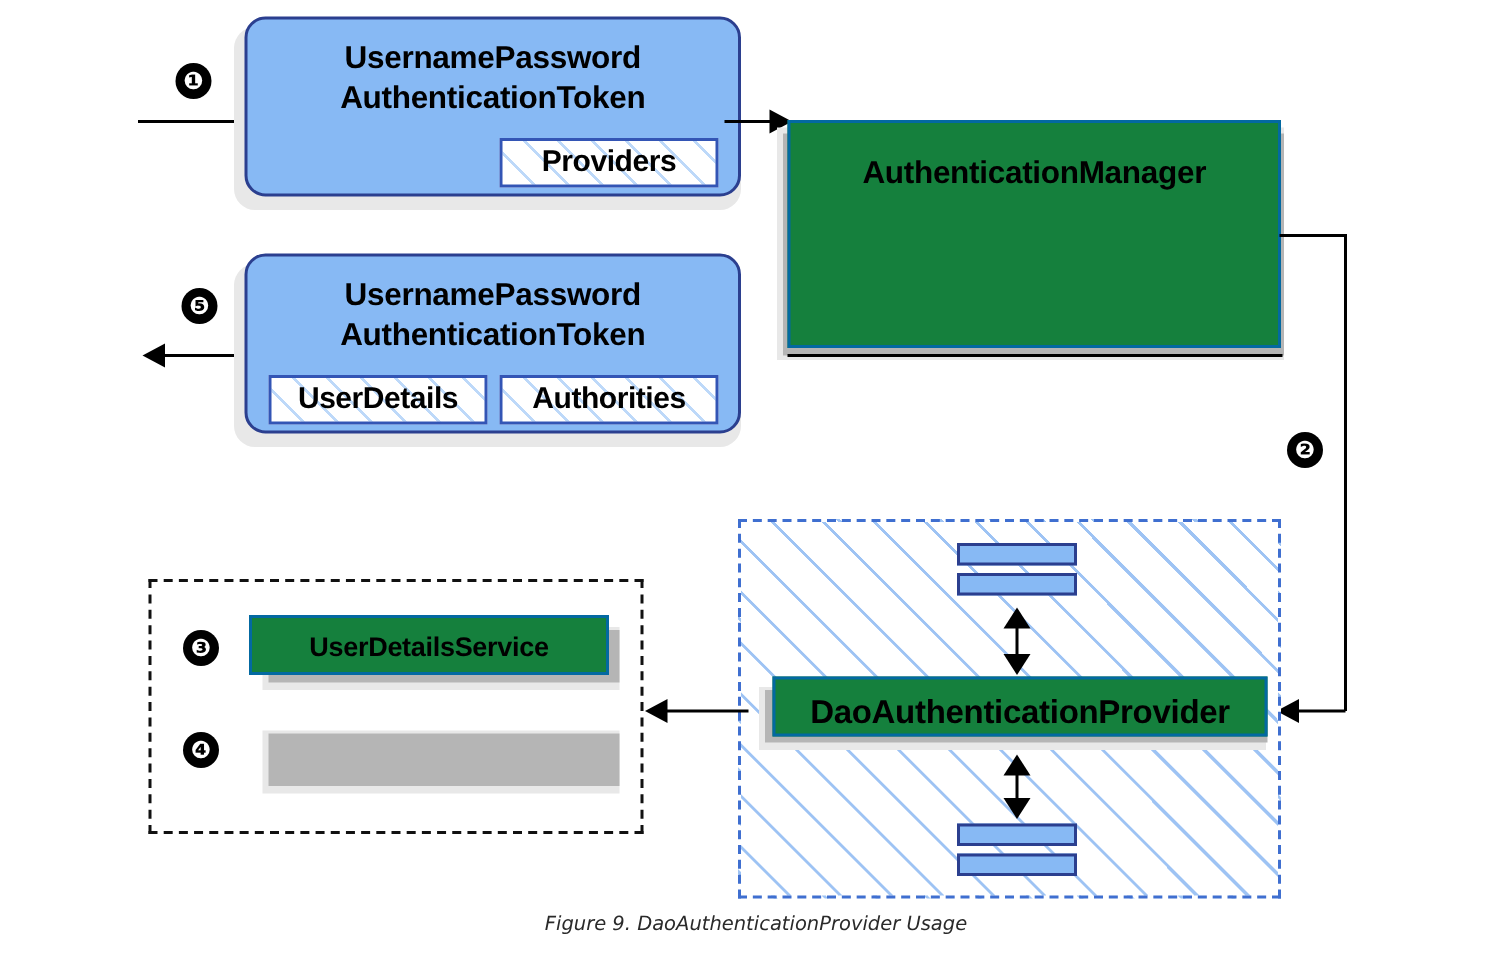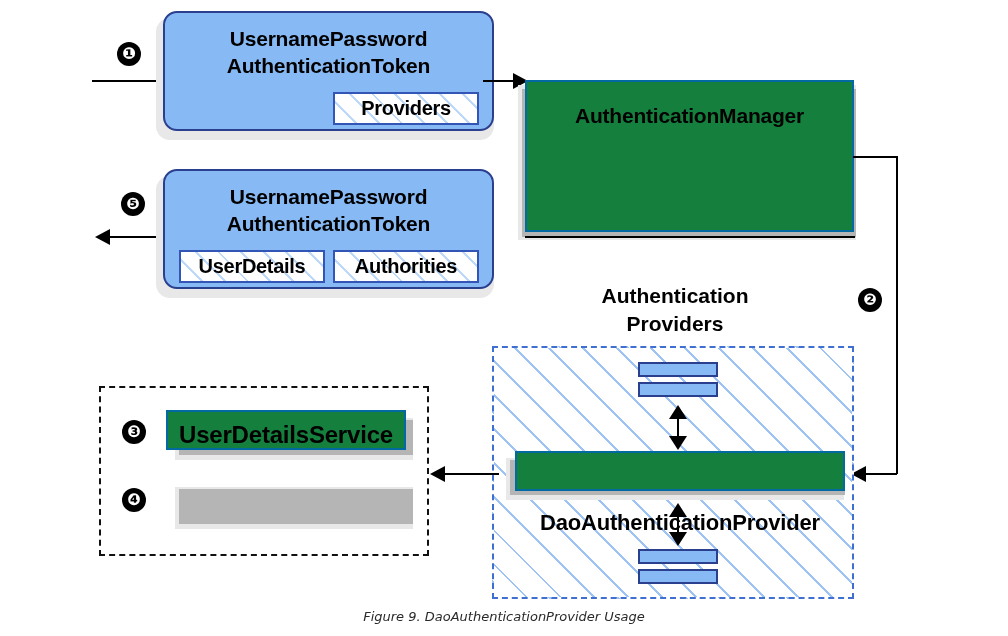--- a/index.html
+++ b/index.html
@@ -234,57 +234,53 @@
     <div class="token-slot" style="left:168px; top:79px; width:146px; height:33px;">Authorities</div>
   </div>
 
   <div class="hline" style="left:853px; top:156px; width:44px;"></div>
   <div class="vline" style="left:896px; top:156px; height:318px;"></div>
   <div class="hline" style="left:864px; top:473px; width:33px;"></div>
   <div class="arrow-left" style="left:851px; top:466px;"></div>
 
   <div class="bullet" style="left:858px; top:288px;">❷</div>
 
-  <div class="group-label" style="left:510px; top:282px; width:330px;">
-    <span>Authentication</span><br>
-    <span>Providers</span>
-  </div>
 
   <div class="dashed-blue" style="left:492px; top:346px; width:362px; height:253px;"></div>
 
   <div class="bar" style="left:638px; top:362px; width:80px; height:15px;"></div>
   <div class="bar" style="left:638px; top:382px; width:80px; height:15px;"></div>
 
   <div class="arrow-up" style="left:669px; top:405px;"></div>
   <div class="vline" style="left:677px; top:408px; height:31px;"></div>
   <div class="arrow-down" style="left:669px; top:436px;"></div>
 
   <div class="shadow-soft" style="left:506px; top:458px; width:338px; height:42px;"></div>
   <div class="shadow-grey" style="left:510px; top:460px; width:335px; height:35px;"></div>
   <div class="sq-box" style="left:515px; top:451px; width:330px; height:40px;">
-    <div class="sq-title" style="top:9px; font-size:22px;margin-top:48px;">DaoAuthenticationProvider</div>
+    <div class="sq-title" style="top:9px; font-size:22px;">DaoAuthenticationProvider</div>
   </div>
 
   <div class="arrow-up" style="left:669px; top:503px;"></div>
   <div class="vline" style="left:677px; top:506px; height:29px;"></div>
   <div class="arrow-down" style="left:669px; top:532px;"></div>
 
   <div class="bar" style="left:638px; top:549px; width:80px; height:15px;"></div>
   <div class="bar" style="left:638px; top:569px; width:80px; height:15px;"></div>
 
   <div class="hline" style="left:443px; top:473px; width:56px;"></div>
   <div class="arrow-left" style="left:430px; top:466px;"></div>
 
   <div class="dashed-black" style="left:99px; top:386px; width:330px; height:170px;"></div>
 
   <div class="bullet" style="left:122px; top:420px;">❸</div>
   <div class="shadow-soft" style="left:175px; top:418px; width:238px; height:42px;"></div>
   <div class="shadow-grey" style="left:179px; top:420px; width:234px; height:35px;"></div>
   <div class="sq-box" style="left:166px; top:410px; width:240px; height:40px;">
-    <div class="sq-title" style="top:9px; font-size:24px;">UserDetailsService</div>
+    <div class="sq-title" style="top:9px; font-size:18px;">UserDetailsService</div>
   </div>
 
   <div class="bullet" style="left:122px; top:488px;">❹</div>
   <div class="shadow-soft" style="left:175px; top:487px; width:238px; height:42px;"></div>
   <div class="shadow-grey" style="left:179px; top:489px; width:234px; height:35px;"></div>
 
   <div class="caption" style="top:609px;">Figure 9. DaoAuthenticationProvider Usage</div>
 
 </div>
 

